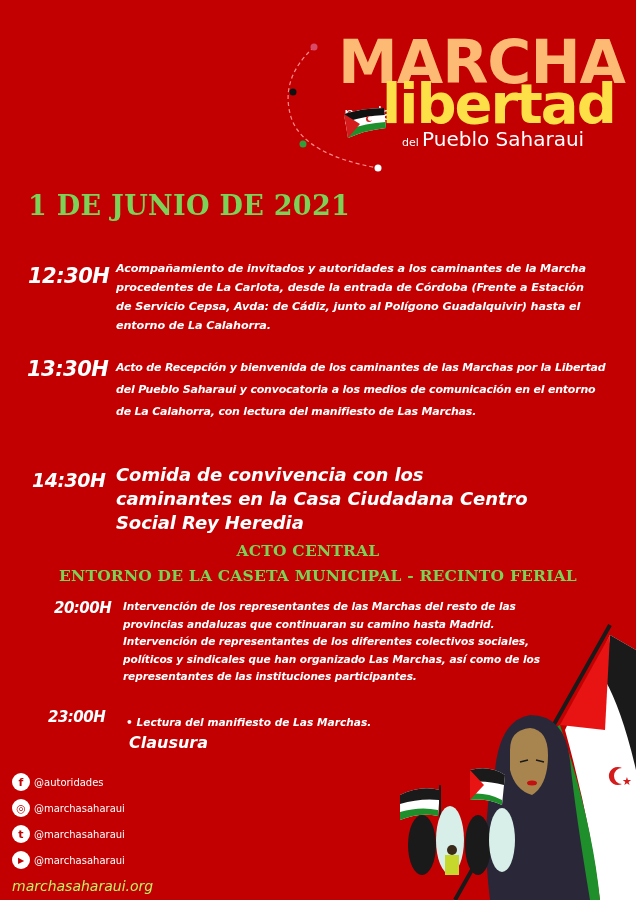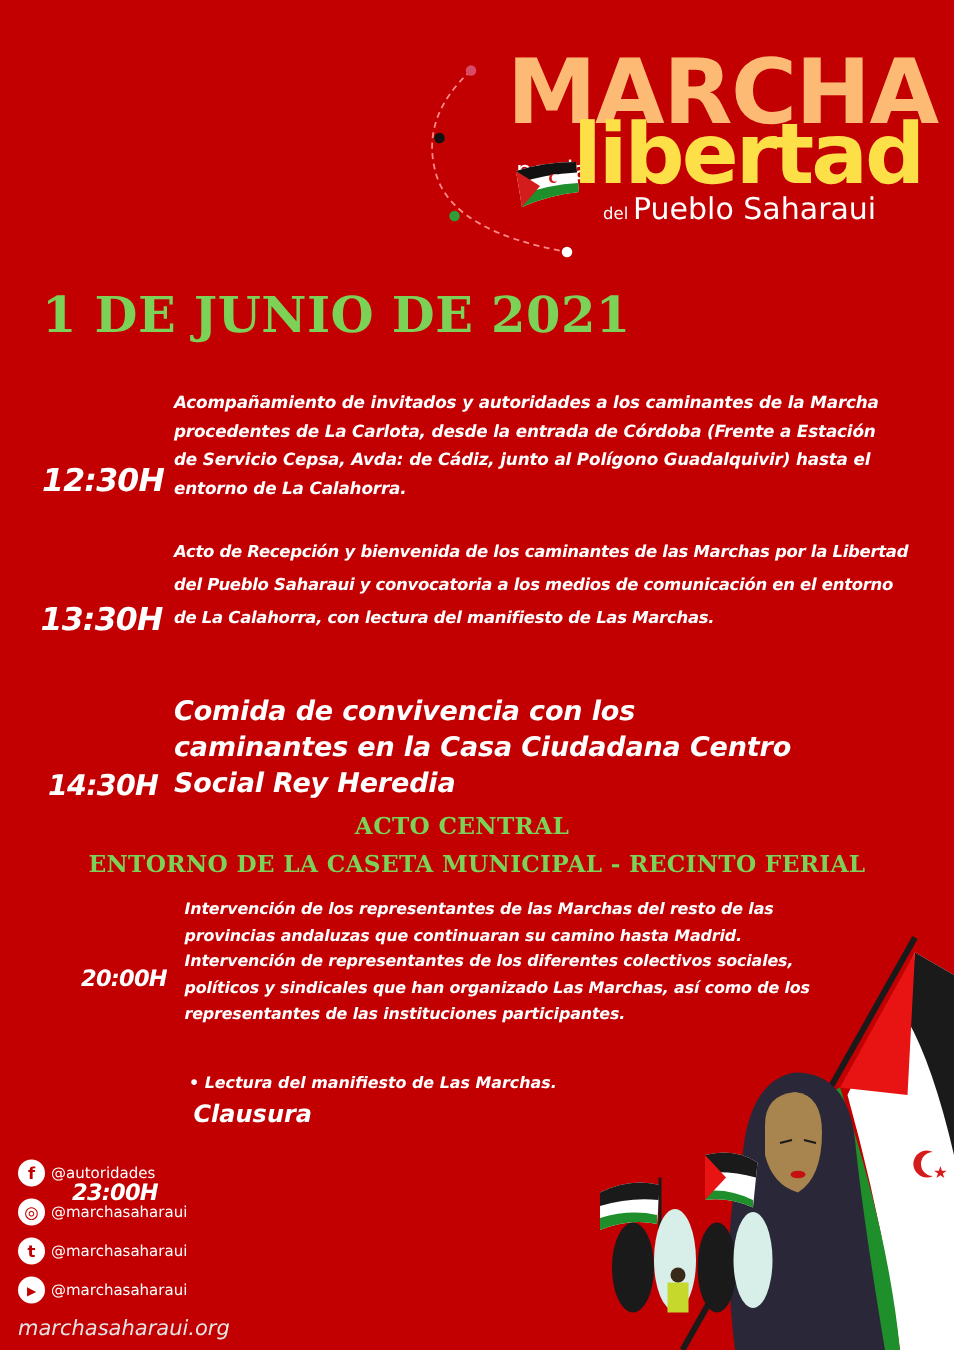--- a/index.html
+++ b/index.html
@@ -34,26 +34,26 @@
   }
   .logo-pueblo {
     position: absolute; left: 136px; top: 97px;
     font-family: "DejaVu Sans", sans-serif; font-size: 20px; color: #fff;
   }
 
   
   .date-title {
     left: 28px; top: 190px;
     font-family: "DejaVu Serif", serif; font-weight: bold;
-    font-size: 33px; color: #7cd256; letter-spacing: 0.3px;
+    font-size: 27px; color: #7cd256; letter-spacing: 0.3px;
   }
 
   .time {
     font-family: "DejaVu Sans", sans-serif; font-weight: bold; font-style: italic;
-    color: #fff; letter-spacing: -0.5px; margin-top: 44px;
+    color: #fff; letter-spacing: -0.5px;
   }
   .desc {
     font-family: "DejaVu Sans", sans-serif; font-weight: bold; font-style: italic;
     color: #fff;
   }
 
   #t1 { left: 28px; top: 264px; font-size: 21px; }
   #d1 { left: 116px; top: 259px; width: 480px; font-size: 11.2px; line-height: 19px; letter-spacing: -0.1px; }
 
   #t2 { left: 27px; top: 357px; font-size: 21px; }
@@ -67,35 +67,35 @@
     font-family: "DejaVu Serif", serif; font-weight: bold;
     color: #7cd256; font-size: 15.5px; letter-spacing: 0.2px;
   }
   #sh1 { top: 541px; left: -10px; }
   #sh2 { top: 566px; left: 0px; }
 
   #t4 { left: 54px; top: 599px; font-size: 15px; }
   #d4 { left: 123px; top: 598px; width: 420px; font-size: 10.6px; line-height: 17.5px; letter-spacing: -0.1px; }
 
   #bullet { left: 126px; top: 716px; font-size: 10.6px; }
-  #t5 { left: 48px; top: 742px; font-size: 15px; }
+  #t5 { left: 48px; top: 708px; font-size: 15px; }
   #d5 { left: 129px; top: 733px; font-size: 16px; }
 
   
   .social-row { position: absolute; left: 12px; display: flex; align-items: center; }
   .social-icon {
     width: 18px; height: 18px; border-radius: 50%; background: #fff;
     color: #c20002; display: flex; align-items: center; justify-content: center;
     font-family: "DejaVu Sans", sans-serif; font-weight: bold; font-size: 11px;
     margin-right: 4px;
   }
   .social-text { font-family: "DejaVu Sans", sans-serif; font-size: 10px; color: #fff; }
   #site {
     left: 12px; top: 878px; font-family: "DejaVu Sans", sans-serif; font-style: italic;
-    font-size: 14px; color: #e5e5e5;
+    font-size: 14px; color: #bef264;
   }
 
   #illustration { left: 360px; top: 620px; width: 276px; height: 280px; }
 </style>
 </head>
 <body>
 
 <div id="logo" class="abs">
   <svg class="abs" style="left:0;top:0" width="120" height="150" viewBox="0 0 120 150">
     <path d="M 28 17 Q -8 50 6 90 Q 20 125 92 138" fill="none" stroke="#ff8a8a" stroke-width="1.2" stroke-dasharray="4 3"></path>

